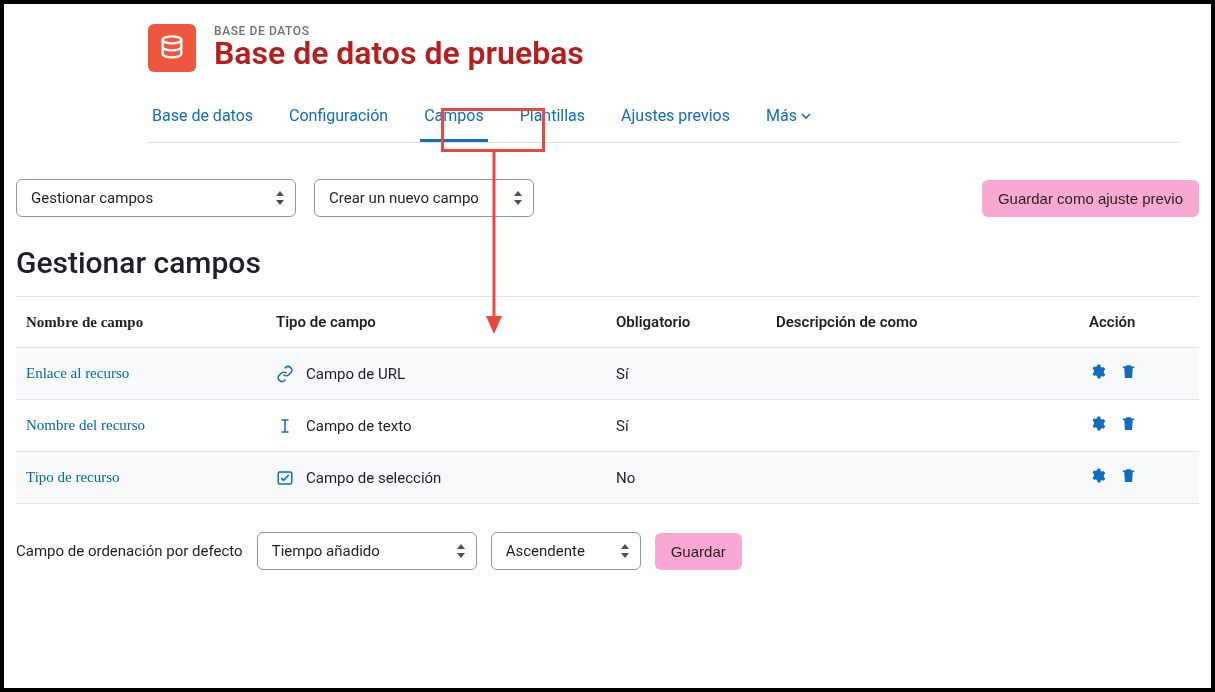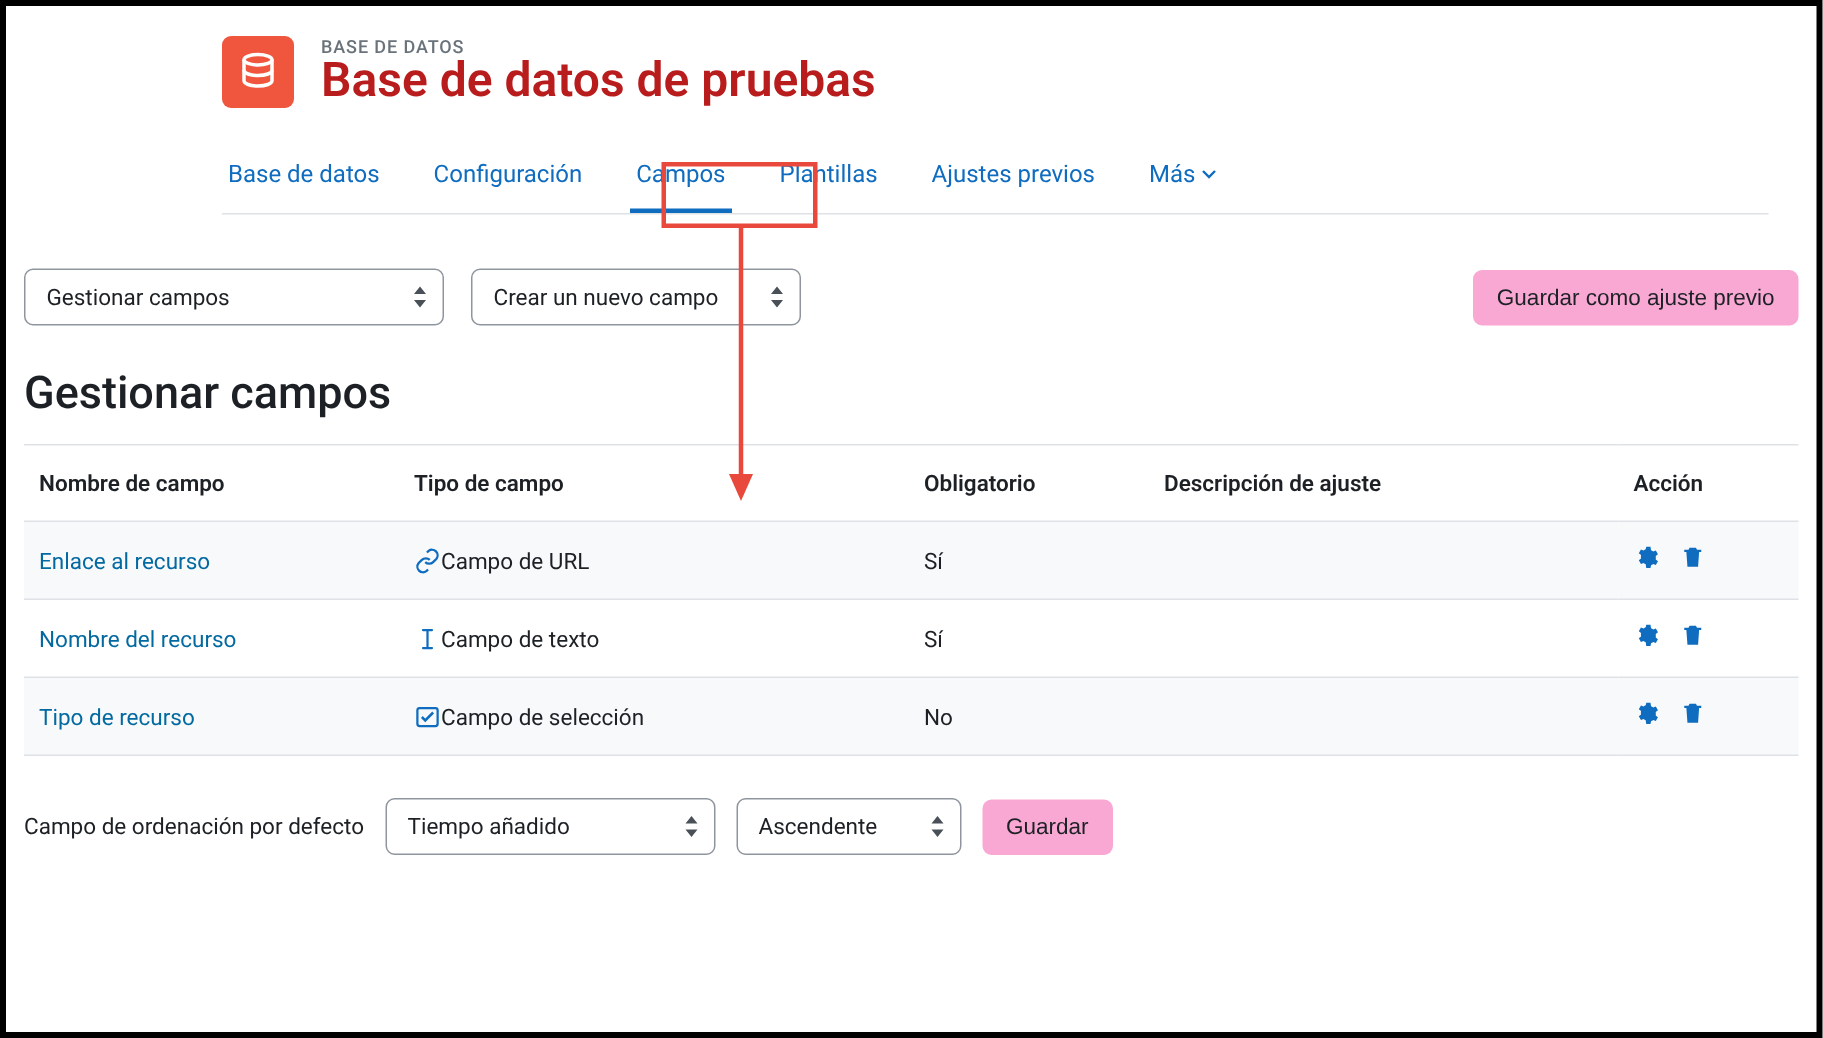--- a/index.html
+++ b/index.html
@@ -133,34 +133,34 @@
     border-bottom: 1px solid #dee2e6;
   }
   table.fields td {
     padding: 15px 10px;
     font-size: 15px;
     border-bottom: 1px solid #dee2e6;
     vertical-align: middle;
   }
   table.fields tbody tr:nth-child(odd) { background: #f8f9fa; }
   .link { color: #0369a1; cursor: pointer; }
-  .type-cell { display: flex; align-items: center; }
+  .type-cell { display: flex; align-items: center; gap: 12px; }
   .type-icon { width: 18px; height: 18px; color: #0f6cbf; display:flex; align-items:center; justify-content:center;}
   .type-icon .bold-a { font-family: Georgia, serif; font-weight: 700; font-size: 18px; color:#0f6cbf;}
   .action-cell { display: flex; gap: 14px; justify-content: flex-start; }
   .action-cell svg { width: 17px; height: 17px; fill: #0f6cbf; cursor: pointer; }
   .sort-row {
     display: flex;
     align-items: center;
     gap: 14px;
     margin-top: 28px;
     font-size: 15px;
   }
   .sort-arrows svg { width:10px; height:16px; }
-  .col-name { width: 250px; }
+  .col-name { width: 250px; font-family: Liberation Serif, serif; }
   .col-type { width: 340px; }
   .col-req  { width: 160px; margin-top: 35px; }
   .col-desc { }
   .col-act  { width: 120px; padding-left: 0;}
 </style>
 </head>
 <body>
 
 <div class="inner">
 
@@ -220,21 +220,21 @@
   </div>
 
   <h2 class="section-title">Gestionar campos</h2>
 
   <table class="fields">
     <thead>
       <tr>
         <th class="col-name">Nombre de campo</th>
         <th class="col-type">Tipo de campo</th>
         <th class="col-req">Obligatorio</th>
-        <th class="col-desc">Descripción de ajuste</th>
+        <th class="col-desc">Descripción de como</th>
         <th class="col-act">Acción</th>
       </tr>
     </thead>
     <tbody id="fields-body">
         <tr>
           <td class="col-name"><span class="link">Enlace al recurso</span></td>
           <td class="col-type">
             <div class="type-cell">
               <span class="type-icon">
                 <svg viewBox="0 0 24 24" width="18" height="18" fill="#0f6cbf">

